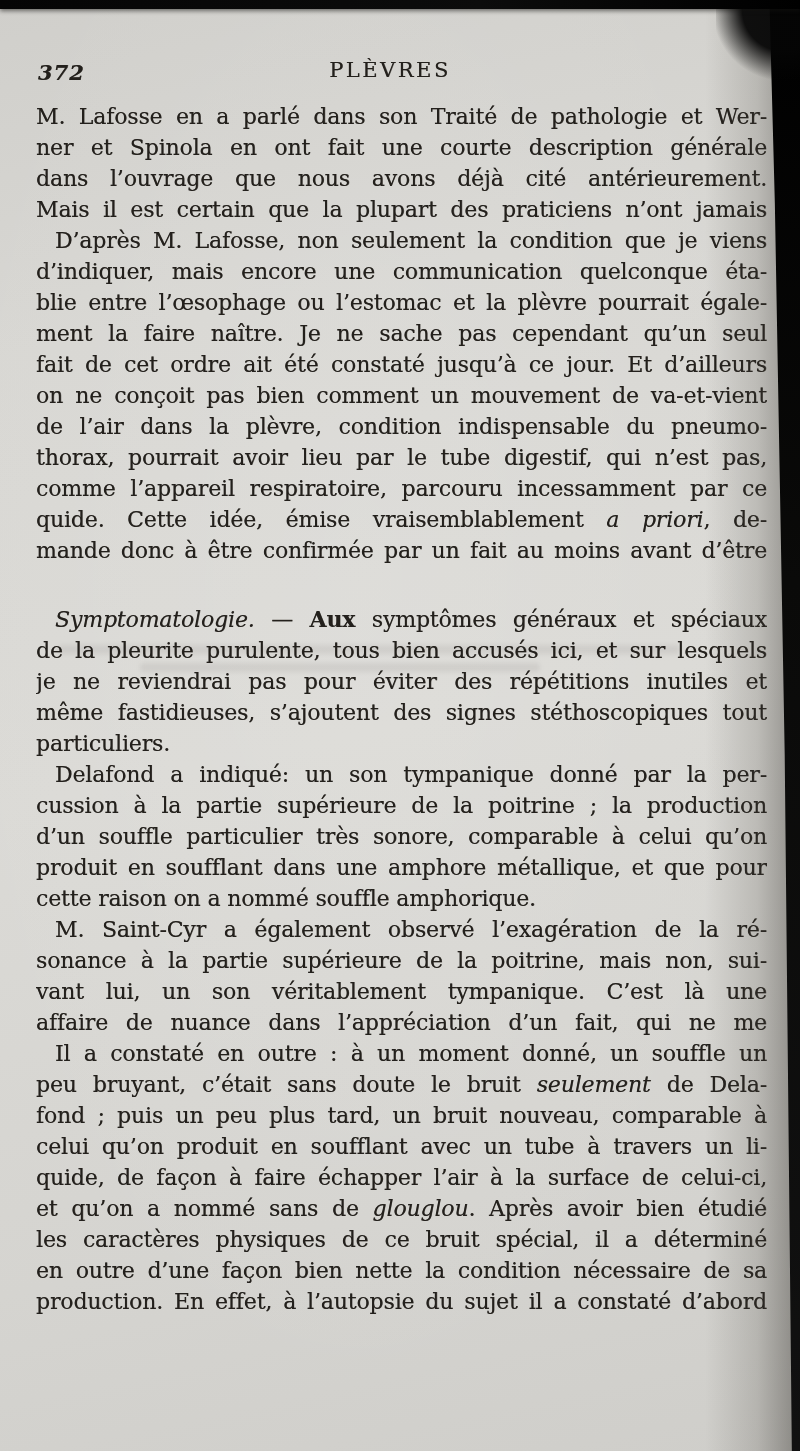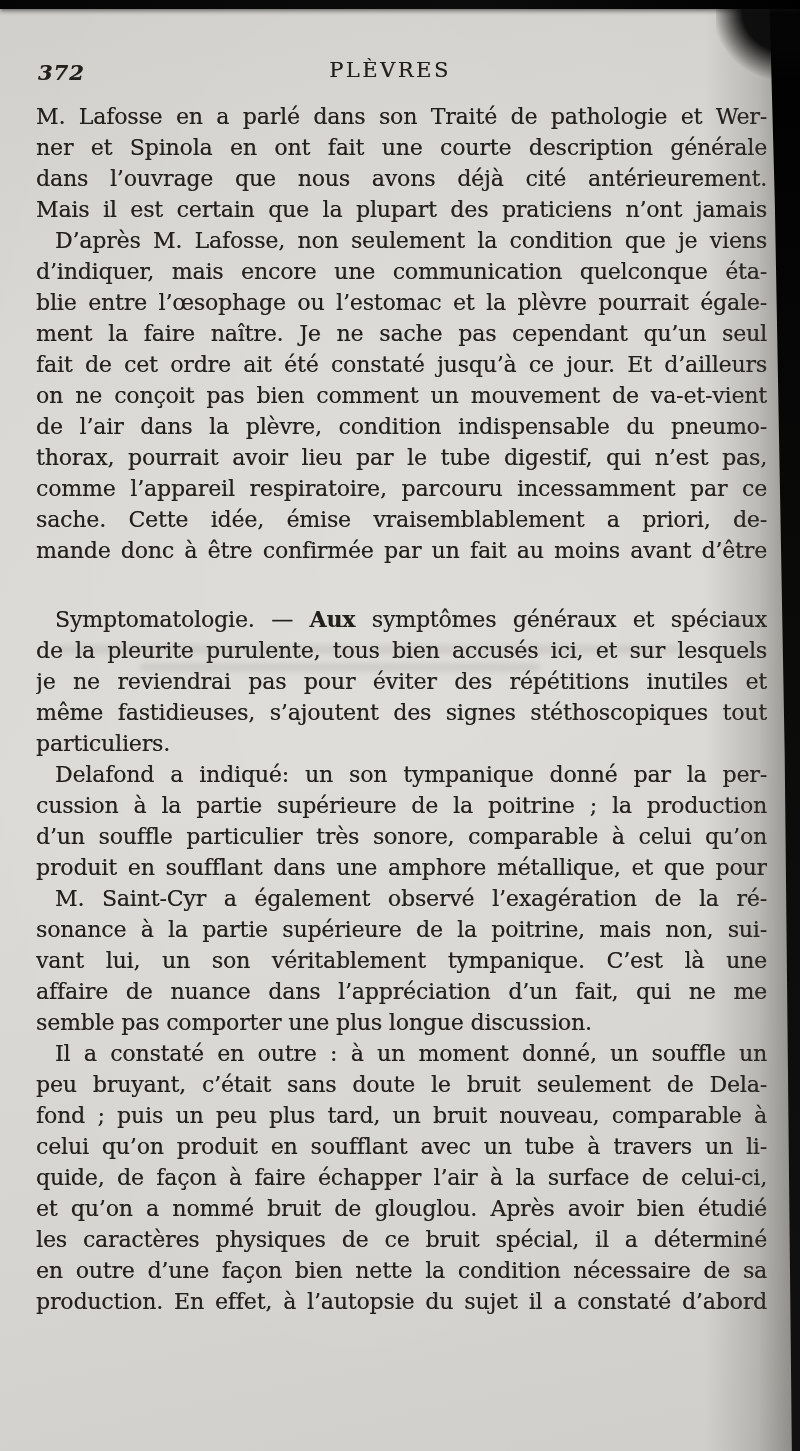--- a/index.html
+++ b/index.html
@@ -62,21 +62,21 @@
   .body{position:absolute;top:101px;left:36px;right:33px;z-index:2;}
   .para{margin:0;}
   .section-gap{height:38px;}
   .line{
     font-size:22px;line-height:31px;height:31px;overflow:hidden;
     letter-spacing:-0.15px;
     text-align:justify;text-align-last:justify;
   }
   .line.last{text-align-last:left;}
   .line.indent{padding-left:19px;}
-  .it{}
+  .it{font-style:italic;}
   .b{font-weight:700;}
 </style>
 </head>
 <body>
 
 <div class="page">
 
   <div class="header ink">
     <div class="pagenum">372</div>
     <div class="running-title">PLÈVRES</div>
@@ -94,56 +94,56 @@
     <div class="para">
       <div class="line indent">D’après M. Lafosse, non seulement la condition que je viens</div>
       <div class="line">d’indiquer, mais encore une communication quelconque éta-</div>
       <div class="line">blie entre l’œsophage ou l’estomac et la plèvre pourrait égale-</div>
       <div class="line">ment la faire naître. Je ne sache pas cependant qu’un seul</div>
       <div class="line">fait de cet ordre ait été constaté jusqu’à ce jour. Et d’ailleurs</div>
       <div class="line">on ne conçoit pas bien comment un mouvement de va-et-vient</div>
       <div class="line">de l’air dans la plèvre, condition indispensable du pneumo-</div>
       <div class="line">thorax, pourrait avoir lieu par le tube digestif, qui n’est pas,</div>
       <div class="line">comme l’appareil respiratoire, parcouru incessamment par ce</div>
-      <div class="line"><span>sache. Cette idée, émise vraisemblablement </span><span class="it">a priori</span><span>, de-</span></div>
+      <div class="line"><span>quide. Cette idée, émise vraisemblablement </span><span class="it">a priori</span><span>, de-</span></div>
       <div class="line">mande donc à être confirmée par un fait au moins avant d’être</div>
     </div>
 
     <div class="section-gap"></div>
 
     <div class="para">
       <div class="line indent"><span class="it">Symptomatologie.</span><span> — </span><span class="b">Aux</span><span> symptômes généraux et spéciaux</span></div>
       <div class="line">de la pleurite purulente, tous bien accusés ici, et sur lesquels</div>
       <div class="line">je ne reviendrai pas pour éviter des répétitions inutiles et</div>
       <div class="line">même fastidieuses, s’ajoutent des signes stéthoscopiques tout</div>
       <div class="line last">particuliers.</div>
     </div>
 
     <div class="para">
       <div class="line indent">Delafond a indiqué: un son tympanique donné par la per-</div>
       <div class="line">cussion à la partie supérieure de la poitrine ; la production</div>
       <div class="line">d’un souffle particulier très sonore, comparable à celui qu’on</div>
       <div class="line">produit en soufflant dans une amphore métallique, et que pour</div>
+      <div class="line last">cette raison on a nommé souffle amphorique.</div>
     </div>
 
     <div class="para">
       <div class="line indent">M. Saint-Cyr a également observé l’exagération de la ré-</div>
       <div class="line">sonance à la partie supérieure de la poitrine, mais non, sui-</div>
       <div class="line">vant lui, un son véritablement tympanique. C’est là une</div>
       <div class="line">affaire de nuance dans l’appréciation d’un fait, qui ne me</div>
-      <div class="line last">semble pas comporter une plus longue discussion.</div>
     </div>
 
     <div class="para">
       <div class="line indent">Il a constaté en outre : à un moment donné, un souffle un</div>
       <div class="line"><span>peu bruyant, c’était sans doute le bruit </span><span class="it">seulement</span><span> de Dela-</span></div>
       <div class="line">fond ; puis un peu plus tard, un bruit nouveau, comparable à</div>
       <div class="line">celui qu’on produit en soufflant avec un tube à travers un li-</div>
       <div class="line">quide, de façon à faire échapper l’air à la surface de celui-ci,</div>
-      <div class="line"><span>et qu’on a nommé bruit de </span><span class="it">glouglou</span><span>. Après avoir bien étudié</span></div>
+      <div class="line"><span>et qu’on a nommé sans de </span><span class="it">glouglou</span><span>. Après avoir bien étudié</span></div>
       <div class="line">les caractères physiques de ce bruit spécial, il a déterminé</div>
       <div class="line">en outre d’une façon bien nette la condition nécessaire de sa</div>
       <div class="line">production. En effet, à l’autopsie du sujet il a constaté d’abord</div>
     </div>
 
   </div>
 
   <div class="ghost" style="top:645px;"></div>
   <div class="ghost" style="top:663px;left:140px;right:260px;"></div>
   <div class="right-shade"></div>

